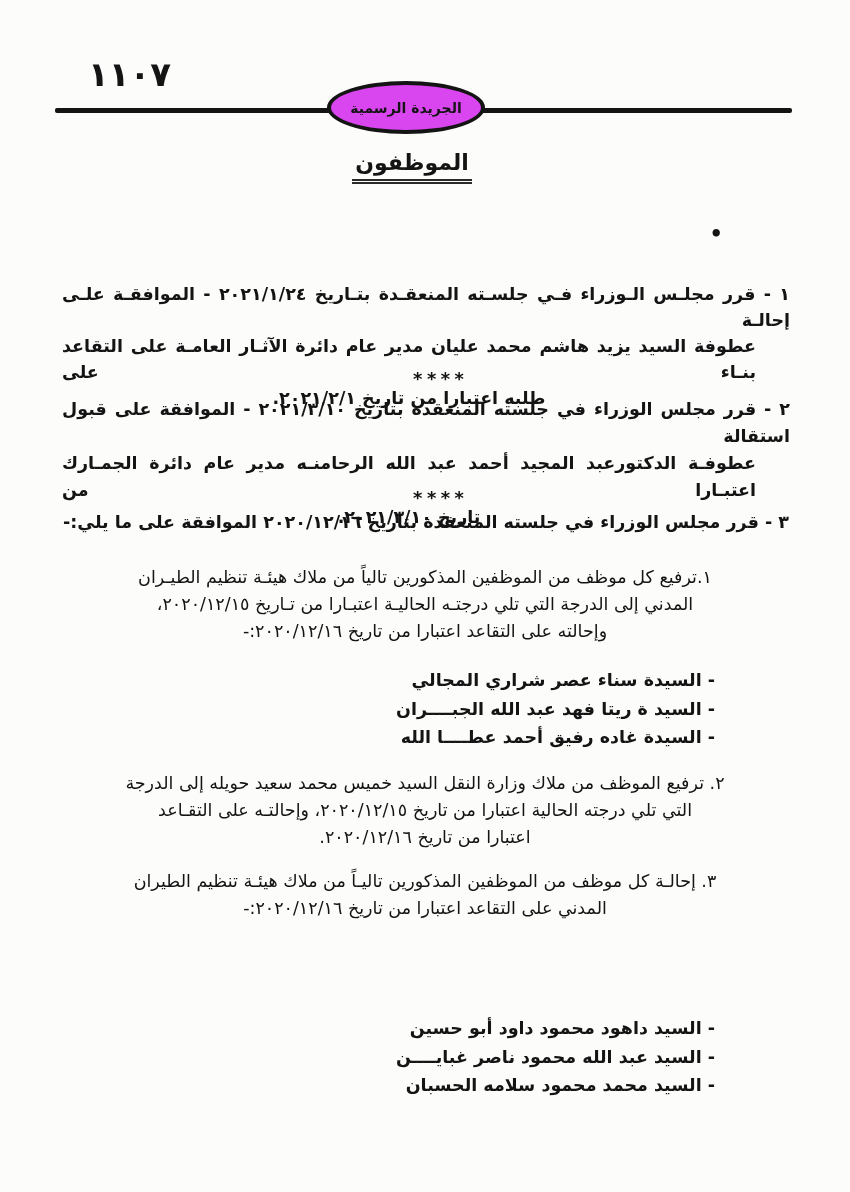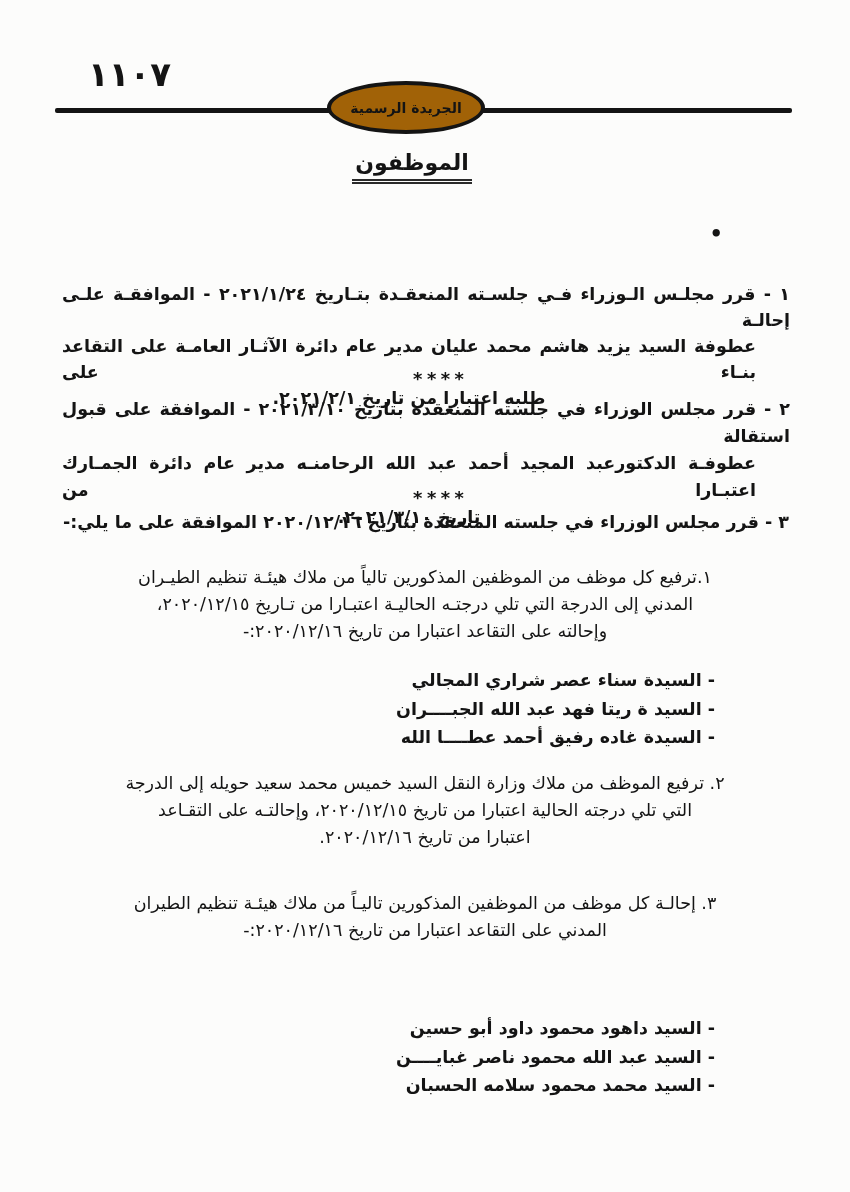--- a/index.html
+++ b/index.html
@@ -19,21 +19,21 @@
     position:absolute;top:54px;left:88px;
     font-size:34px;font-weight:bold;letter-spacing:7px;
     direction:ltr;
   }
   .header-rule{
     position:absolute;top:108px;left:55px;width:737px;height:5px;
     background:#141414;border-radius:2px;
   }
   .gazette-seal{
     position:absolute;top:81px;left:327px;width:158px;height:53px;
-    background:#a16207;border:4px solid #141414;border-radius:50%;
+    background:#d946ef;border:4px solid #141414;border-radius:50%;
     display:flex;align-items:center;justify-content:center;
     box-sizing:border-box;
   }
   .gazette-seal span{font-size:14px;font-weight:bold;}
   
   .doc-title-wrap{position:absolute;top:150px;left:0;right:26px;text-align:center;}
   .doc-title{
     display:inline-block;font-size:22px;font-weight:bold;
     padding:0 3px 4px;border-bottom:5px double #2a2a2a;
   }
@@ -121,21 +121,21 @@
     <div>- السيد ة ريتا فهد عبد الله الجبــــران</div>
     <div>- السيدة غاده رفيق أحمد عطــــا الله</div>
   </div>
 
   <div class="sub" style="top:770px;">
     <div>٢. ترفيع الموظف من ملاك وزارة النقل السيد خميس محمد سعيد حويله إلى الدرجة</div>
     <div>التي تلي درجته الحالية اعتبارا من تاريخ ٢٠٢٠/١٢/١٥، وإحالتـه على التقـاعد</div>
     <div>اعتبارا من تاريخ ٢٠٢٠/١٢/١٦.</div>
   </div>
 
-  <div class="sub" style="top:868px;margin-top:22px;">
+  <div class="sub" style="top:868px;">
     <div>٣. إحالـة كل موظف من الموظفين المذكورين تاليـاً من ملاك هيئـة تنظيم الطيران</div>
     <div>المدني على التقاعد اعتبارا من تاريخ ٢٠٢٠/١٢/١٦:-</div>
   </div>
 
   <div class="names" style="top:1006px;margin-top:8px;">
     <div>- السيد داهود محمود داود أبو حسين</div>
     <div>- السيد عبد الله محمود ناصر غبايــــن</div>
     <div>- السيد محمد محمود سلامه الحسبان</div>
   </div>
 

